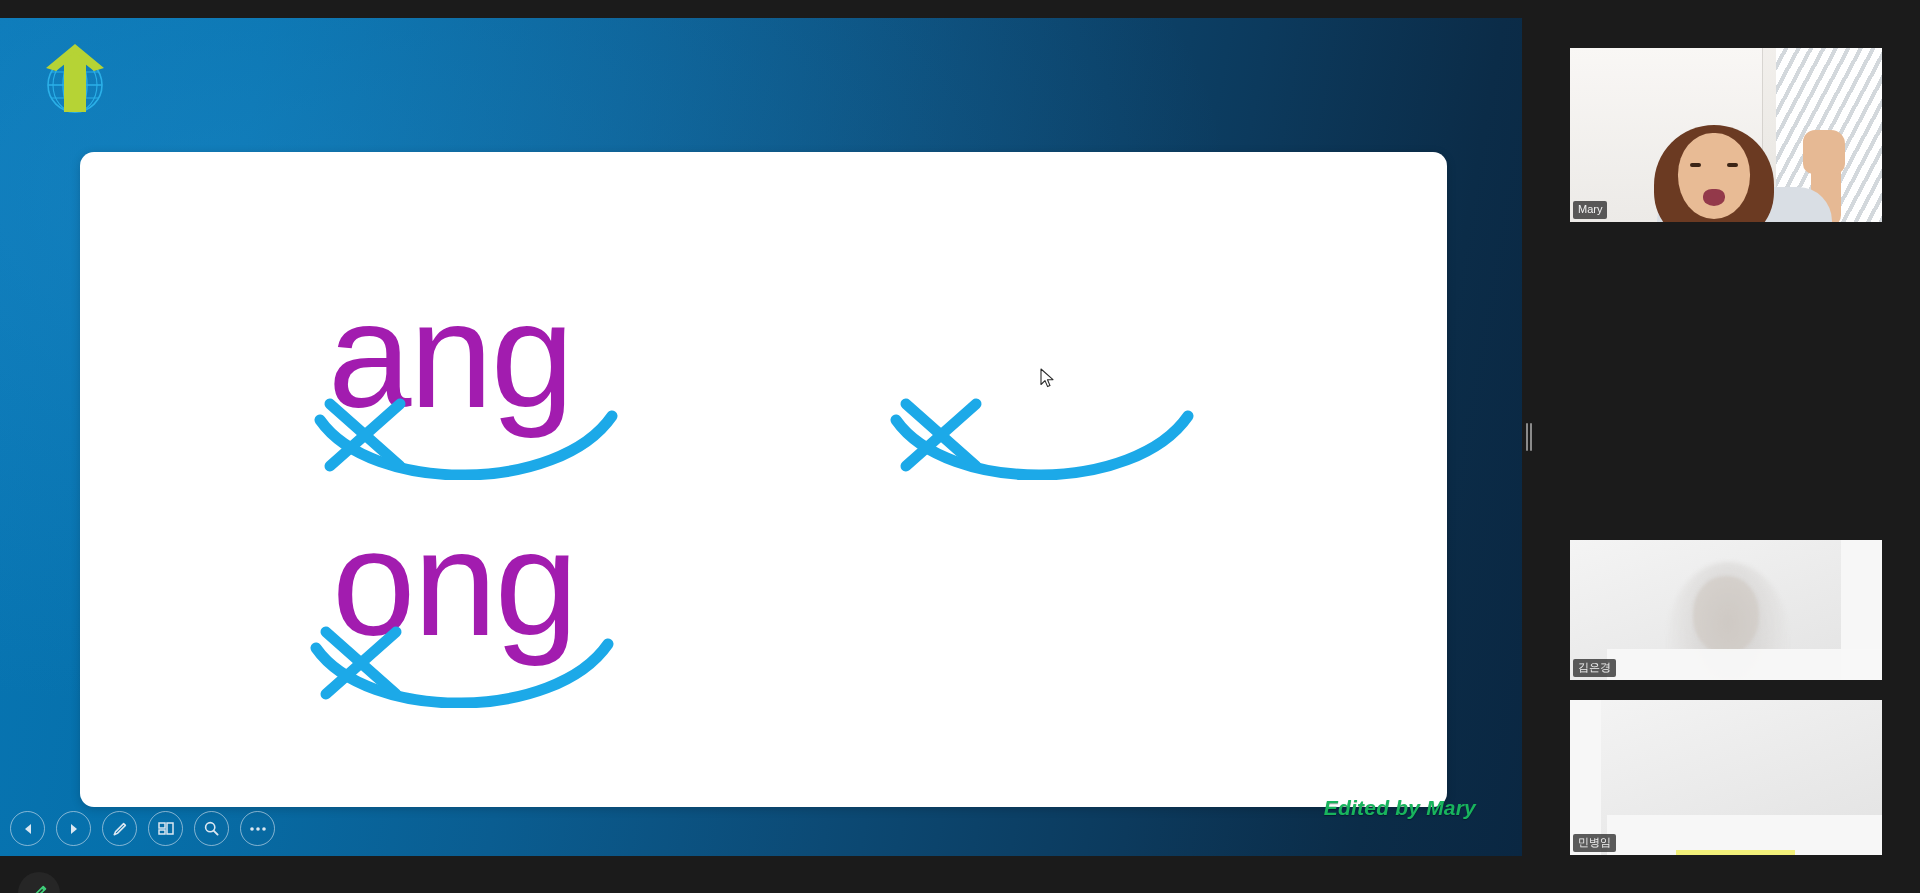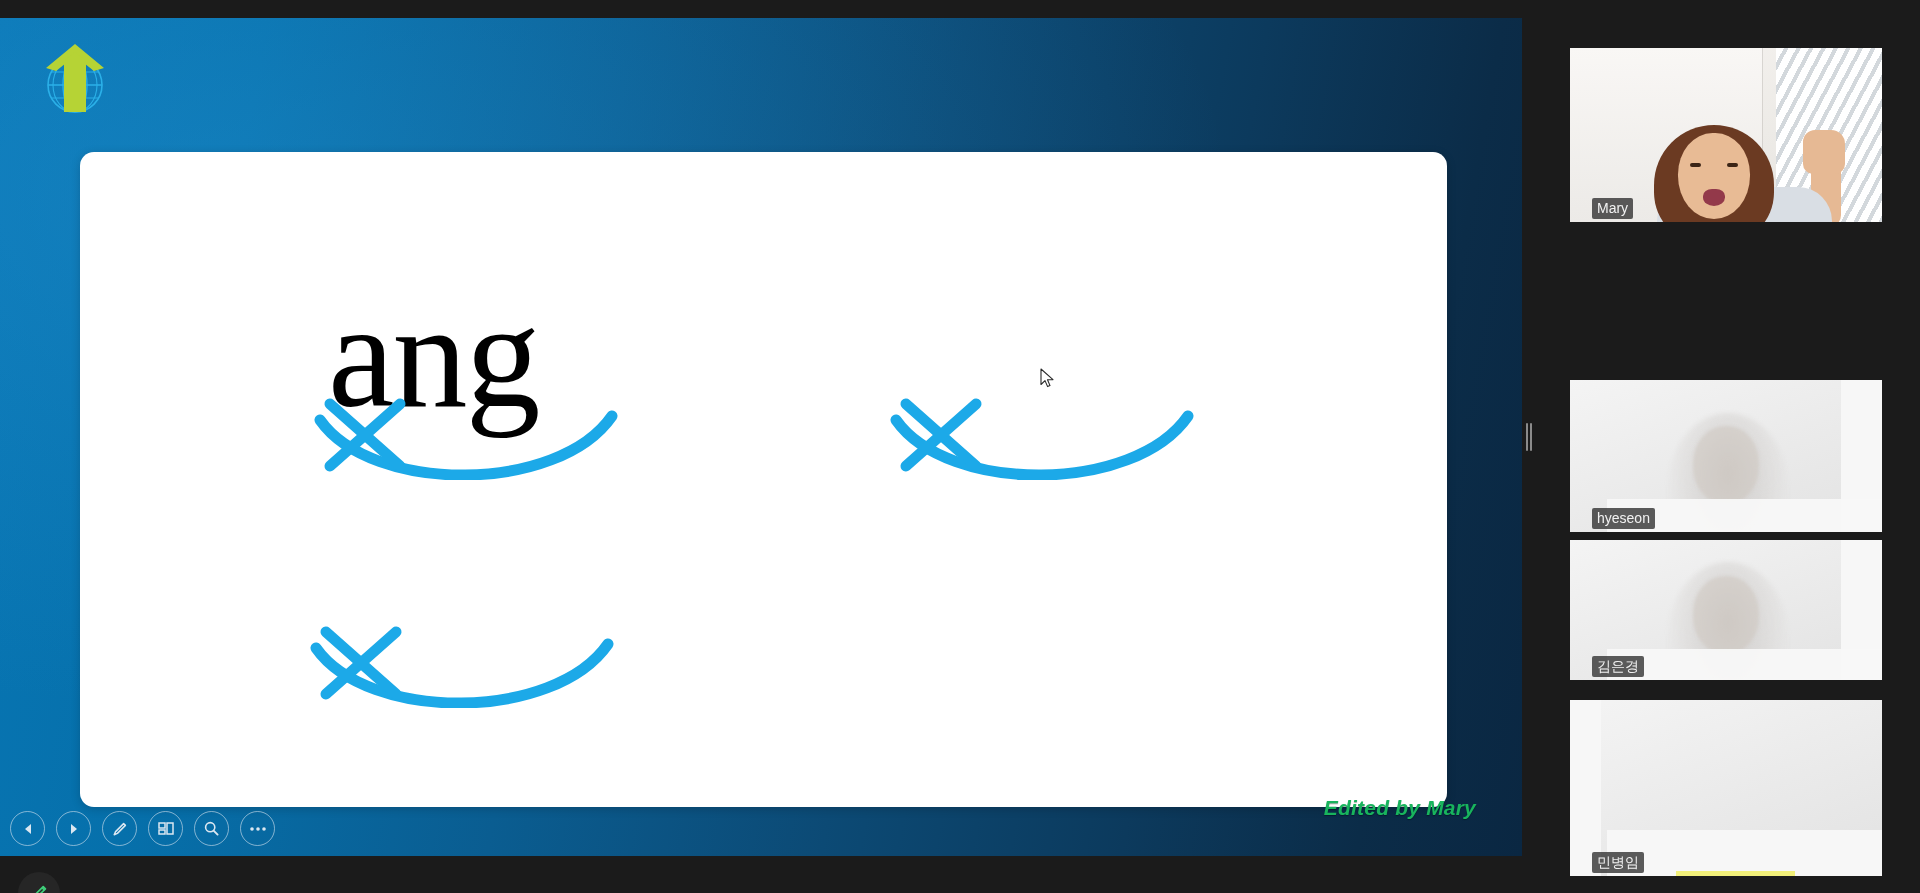--- a/index.html
+++ b/index.html
@@ -61,25 +61,25 @@
     z-index:4;
     box-shadow:0 2px 10px rgba(0,0,0,.18);
     overflow:hidden;
   }
 
   .syl-grid {
     position:absolute; inset:0;
   }
   .syl-cell { position:absolute; }
   .syl-text {
-    font-family:Liberation Serif, serif;
+    font-family:Liberation Sans, sans-serif;
     font-size:150px;
     font-weight:400;
     letter-spacing:-2px;
-    color:#000000;
+    color:#a21caf;
     line-height:1;
     white-space:nowrap;
   }
   .annot { position:absolute; pointer-events:none; }
 
   
   #cell-ang { left:248px; top:128px; }
   #cell-ung { left:820px; top:128px; }
   #cell-ong { left:252px; top:356px; }
   #cell-ing { left:838px; top:356px; }
@@ -158,33 +158,32 @@
     left:4px; width:312px;
     background:#121212;
     overflow:hidden;
   }
   .tile.active { outline:3px solid #c7e82e; outline-offset:-3px; }
   .tile-video { position:absolute; inset:0; overflow:hidden; }
   .tile-name {
     position:absolute; left:3px; bottom:3px;
     background:rgba(50,50,50,.80);
     color:#f2f2f2;
-    font-size:14px; line-height:1;
+    font-size:11px; line-height:1;
     padding:3px 5px 4px 5px;
     border-radius:2px;
     z-index:5;
     white-space:nowrap;
-    margin-left:19px;
   }
 
   #tile-0 { top:48px; height:174px; }
   #tile-1 { top:228px; height:142px; background:#1d1d1d; }
   #tile-2 { top:380px; height:152px; }
   #tile-3 { top:540px; height:140px; }
-  #tile-4 { top:700px; height:176px; }
+  #tile-4 { top:700px; height:155px; }
 
   
   .vid-mary { position:absolute; inset:0; background:#f0ece8; }
   .vid-mary .wall {
     position:absolute; inset:0;
     background:linear-gradient(160deg,#f6f3f0 0%,#eceae6 60%,#e3e0dc 100%);
   }
   .vid-mary .corner {
     position:absolute; left:0; top:0; width:62%; height:100%;
     background:linear-gradient(180deg,#f9f7f5,#eceae7);
@@ -327,20 +326,23 @@
             <path d="M18 14 L88 76" fill="none" stroke="#1CA9E8" stroke-width="11" stroke-linecap="round"></path>
             <path d="M88 14 L18 76" fill="none" stroke="#1CA9E8" stroke-width="11" stroke-linecap="round"></path>
           </svg>
 
           <svg class="annot" id="annot-ung" viewBox="0 0 310 90">
             <path d="M8 30 C60 104, 246 104, 300 26" fill="none" stroke="#1CA9E8" stroke-width="11" stroke-linecap="round"></path>
             <path d="M18 14 L88 76" fill="none" stroke="#1CA9E8" stroke-width="11" stroke-linecap="round"></path>
             <path d="M88 14 L18 76" fill="none" stroke="#1CA9E8" stroke-width="11" stroke-linecap="round"></path>
           </svg>
 
+          <div class="syl-cell" id="cell-ong">
+            <div class="syl-text">ong</div>
+          </div>
           <svg class="annot" id="annot-ong" viewBox="0 0 310 90">
             <path d="M8 30 C60 104, 246 104, 300 26" fill="none" stroke="#1CA9E8" stroke-width="11" stroke-linecap="round"></path>
             <path d="M18 14 L88 76" fill="none" stroke="#1CA9E8" stroke-width="11" stroke-linecap="round"></path>
             <path d="M88 14 L18 76" fill="none" stroke="#1CA9E8" stroke-width="11" stroke-linecap="round"></path>
           </svg>
 
 
         </div>
       </div>
 
@@ -423,32 +425,20 @@
             <span class="eye l"></span>
               <span class="eye r"></span>
               <span class="mouth"></span>
           </div>
         </div>
       </div>
       <div class="tile-name">Mary</div>
     </div>
 
 
-    <div class="tile" id="tile-2">
-      <div class="tile-video">
-        <div class="vid-washed">
-          <div class="bg"></div>
-            <div class="side"></div>
-          <div class="person"></div>
-            <div class="faceblob"></div>
-            <div class="desk"></div>
-        </div>
-      </div>
-      <div class="tile-name">hyeseon</div>
-    </div>
 
     <div class="tile" id="tile-3">
       <div class="tile-video">
         <div class="vid-washed">
           <div class="bg"></div>
             <div class="side"></div>
           <div class="person" style="top:16%;"></div>
           <div class="faceblob" style="top:26%;"></div>
           <div class="desk"></div>
         </div>

